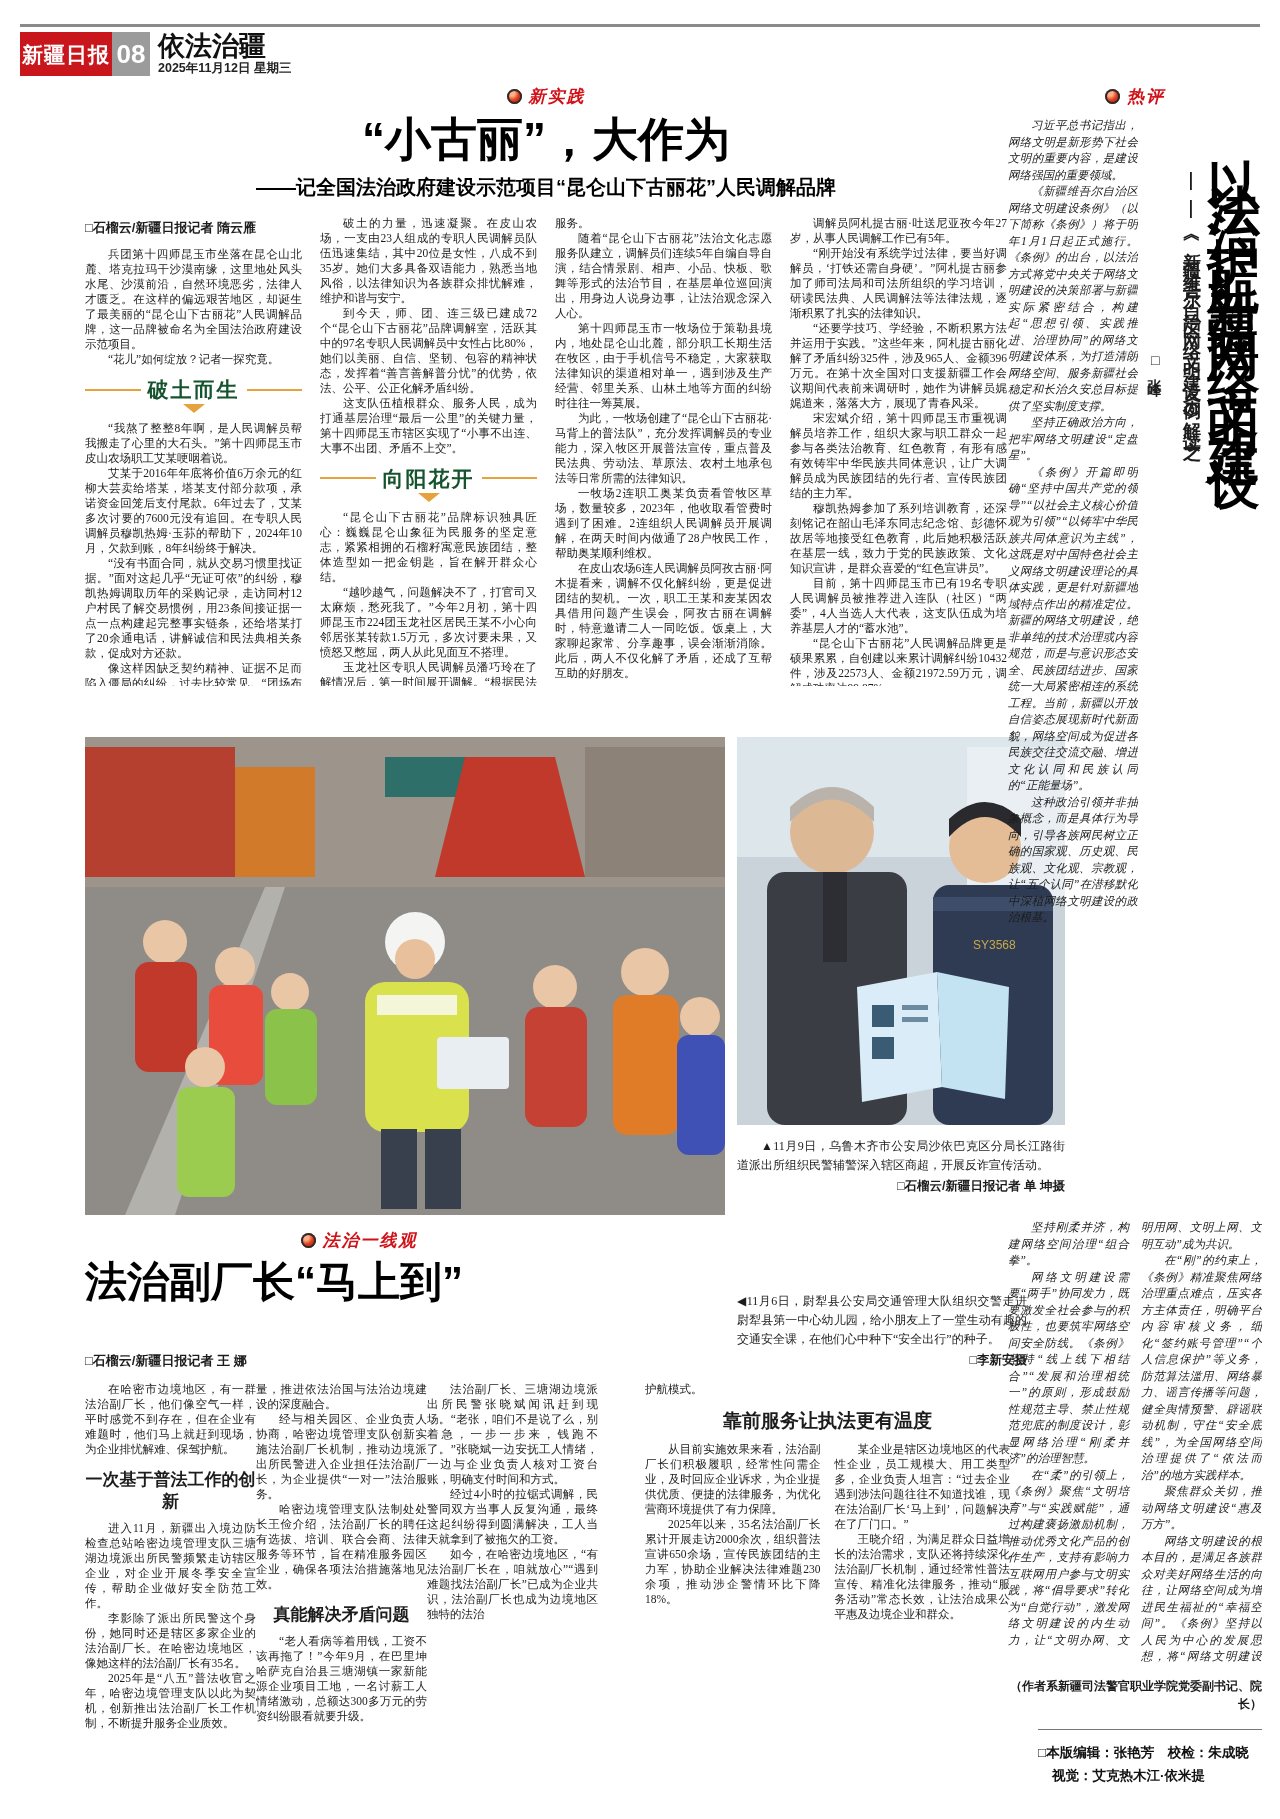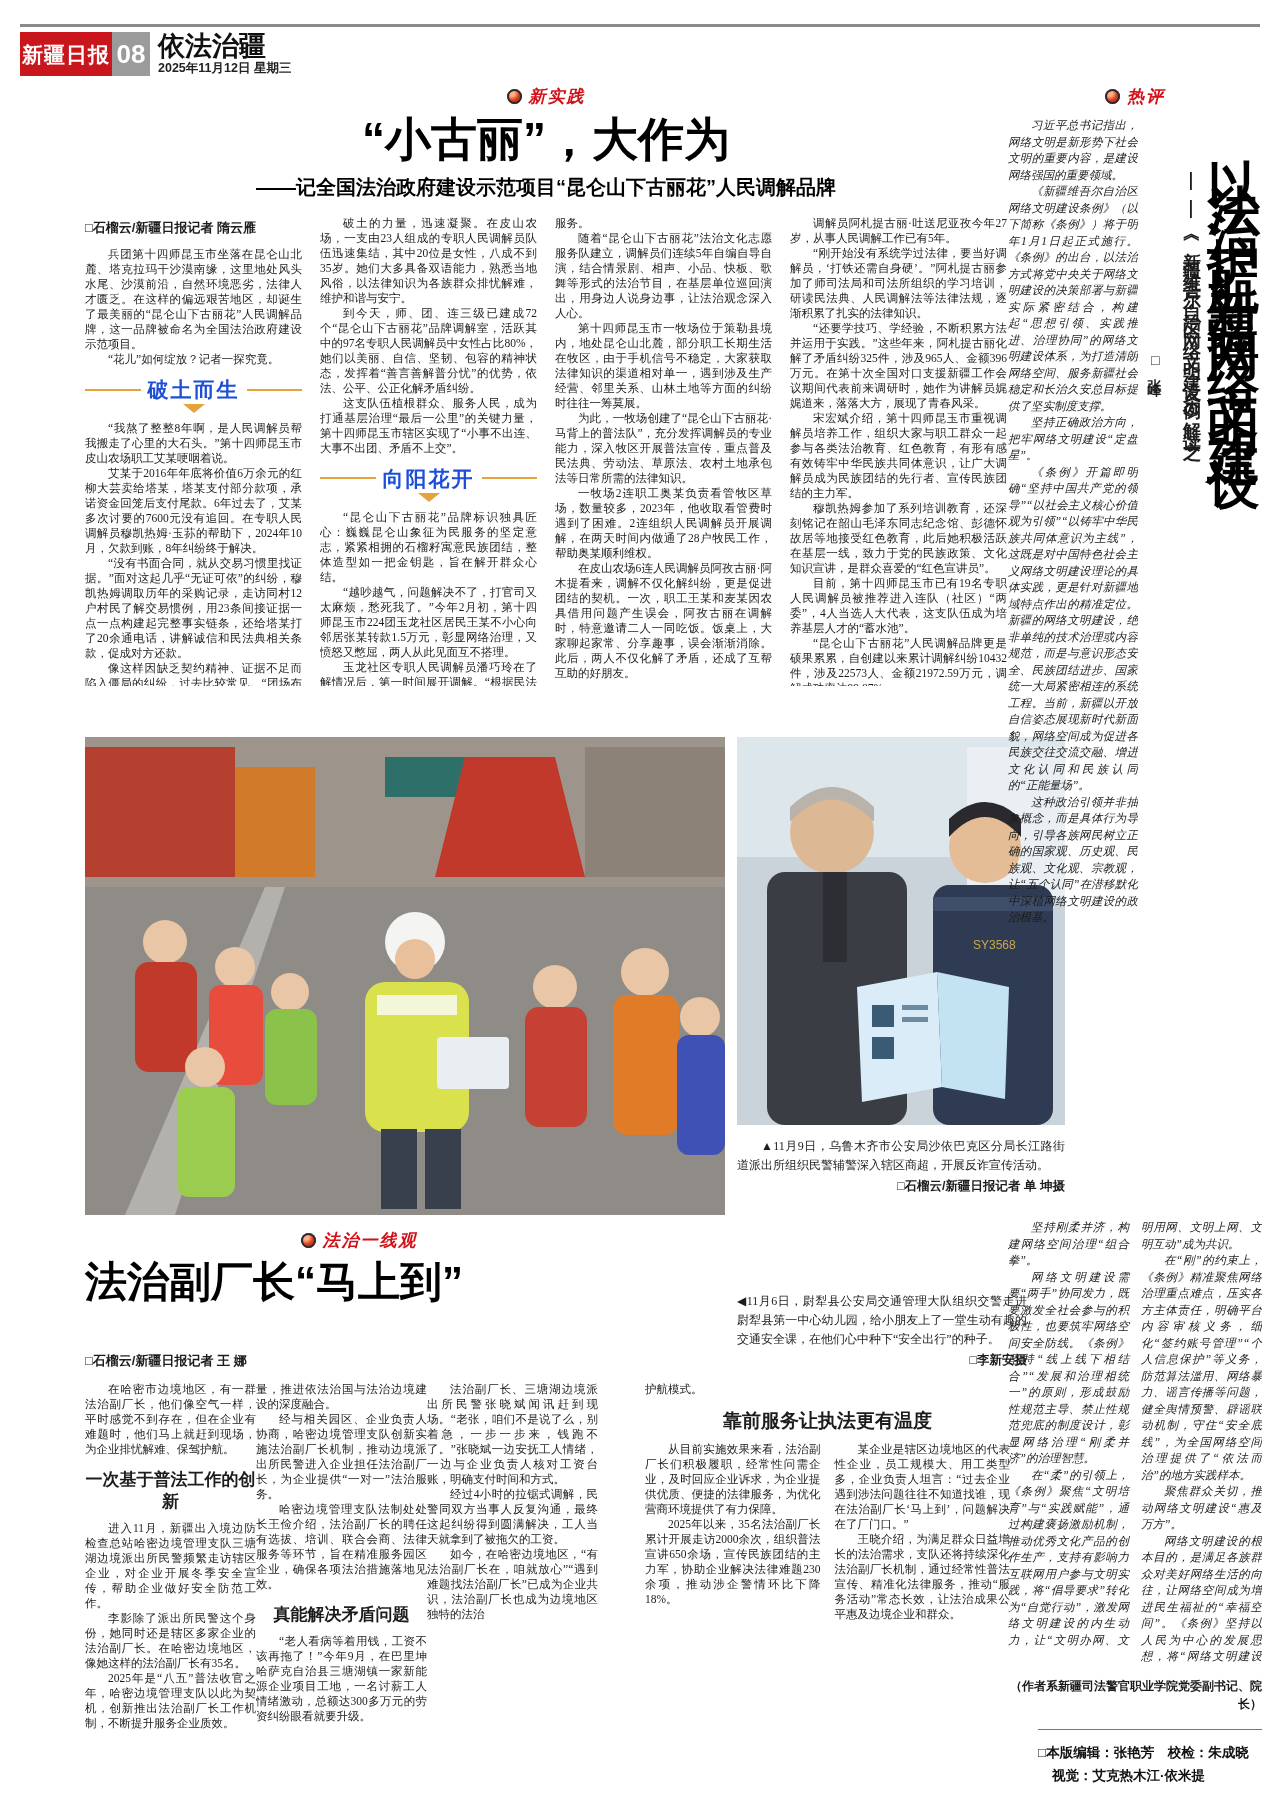--- a/index.html
+++ b/index.html
@@ -24,21 +24,21 @@
   
   .t-art{position:absolute;left:85px;top:88px;width:922px;}
   .t-title{margin-top:8px;text-align:center;font:bold 46px/1.15 "Liberation Sans","DejaVu Sans",sans-serif;color:#000;}
   .t-sub{margin-top:8px;text-align:center;font:bold 20px/1.3 "Liberation Sans",sans-serif;color:#000;}
   .t-cols{margin-top:16px;display:flex;gap:18px;}
   .tcol{width:217px;height:470px;overflow:hidden;}
   .byline{font:bold 13px/1.5 "Liberation Sans",sans-serif;margin:2px 0 10px;}
   p.bp{margin:0;font-size:11.5px;line-height:15px;text-align:justify;text-indent:2em;}
   .sec-head{display:flex;align-items:center;gap:7px;margin:12px 0 0;}
   .sec-head .ln{flex:1;height:2px;background:#e6a23c;}
-  .sec-head .ht{font:bold 21px/1 "Liberation Sans",sans-serif;color:#1d4ed8;letter-spacing:2px;}
+  .sec-head .ht{font:bold 21px/1 "Liberation Sans",sans-serif;color:#14532d;letter-spacing:2px;}
   .chev{width:0;height:0;margin:4px auto 8px;border-left:11px solid transparent;border-right:11px solid transparent;
         border-top:9px solid #e6a23c;}
   
   .photo{position:absolute;overflow:hidden;background:#eab308;}
   .cap{position:absolute;font-size:12px;line-height:19px;text-align:justify;}
   .cap .ctext{text-indent:2em;margin:0;}
   .cap .credit{text-align:right;font:bold 12.5px/22px "Liberation Sans",sans-serif;}
   
   .b-head{position:absolute;left:85px;top:1232px;width:548px;text-align:left;}
   .b-title{margin-top:10px;font:bold 42px/1.1 "Liberation Sans","DejaVu Sans",sans-serif;color:#000;}
@@ -112,21 +112,21 @@
         <p class="bp">破土的力量，迅速凝聚。在皮山农场，一支由23人组成的专职人民调解员队伍迅速集结，其中20位是女性，八成不到35岁。她们大多具备双语能力，熟悉当地风俗，以法律知识为各族群众排忧解难，维护和谐与安宁。</p>
         <p class="bp">到今天，师、团、连三级已建成72个“昆仑山下古丽花”品牌调解室，活跃其中的97名专职人民调解员中女性占比80%，她们以美丽、自信、坚韧、包容的精神状态，发挥着“善言善解普分忧”的优势，依法、公平、公正化解矛盾纠纷。</p>
         <p class="bp">这支队伍植根群众、服务人民，成为打通基层治理“最后一公里”的关键力量，第十四师昆玉市辖区实现了“小事不出连、大事不出团、矛盾不上交”。</p>
         <div class="sec-head">
           <span class="ln"></span>
           <span class="ht">向阳花开</span>
           <span class="ln"></span>
         </div>
         <div class="chev"></div>
         <p class="bp">“昆仑山下古丽花”品牌标识独具匠心：巍巍昆仑山象征为民服务的坚定意志，紧紧相拥的石榴籽寓意民族团结，整体造型如一把金钥匙，旨在解开群众心结。</p>
-        <p class="bp">“越吵越气，问题解决不了，打官司又太麻烦，愁死我了。”今年2月初，第十四师昆玉市224团玉龙社区居民王某不小心向邻居张某转款1.5万元，彰显网络治理，又愤怒又憋屈，两人从此见面互不搭理。</p>
+        <p class="bp">“越吵越气，问题解决不了，打官司又太麻烦，愁死我了。”今年2月初，第十四师昆玉市224团玉龙社区居民王某不小心向邻居张某转款1.5万元，多次讨要未果，又愤怒又憋屈，两人从此见面互不搭理。</p>
         <p class="bp">玉龙社区专职人民调解员潘巧玲在了解情况后，第一时间展开调解。“根据民法典有关规定，您收到的这笔钱属于不当得利，王先生有权请求返还。”</p>
       </div>
 
       <div class="tcol">
         <p class="bp" style="text-indent:0;">服务。</p>
         <p class="bp">随着“昆仑山下古丽花”法治文化志愿服务队建立，调解员们连续5年自编自导自演，结合情景剧、相声、小品、快板、歌舞等形式的法治节目，在基层单位巡回演出，用身边人说身边事，让法治观念深入人心。</p>
         <p class="bp">第十四师昆玉市一牧场位于策勒县境内，地处昆仑山北麓，部分职工长期生活在牧区，由于手机信号不稳定，大家获取法律知识的渠道相对单一，遇到涉及生产经营、邻里关系、山林土地等方面的纠纷时往往一筹莫展。</p>
         <p class="bp">为此，一牧场创建了“昆仑山下古丽花·马背上的普法队”，充分发挥调解员的专业能力，深入牧区开展普法宣传，重点普及民法典、劳动法、草原法、农村土地承包法等日常所需的法律知识。</p>
         <p class="bp">一牧场2连职工奥某负责看管牧区草场，数量较多，2023年，他收取看管费时遇到了困难。2连组织人民调解员开展调解，在两天时间内做通了28户牧民工作，帮助奥某顺利维权。</p>
         <p class="bp">在皮山农场6连人民调解员阿孜古丽·阿木提看来，调解不仅化解纠纷，更是促进团结的契机。一次，职工王某和麦某因农具借用问题产生误会，阿孜古丽在调解时，特意邀请二人一同吃饭。饭桌上，大家聊起家常、分享趣事，误会渐渐消除。此后，两人不仅化解了矛盾，还成了互帮互助的好朋友。</p>

